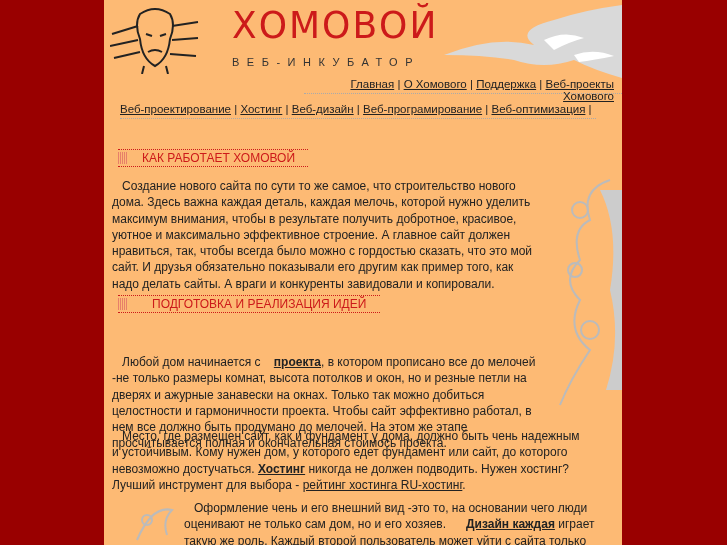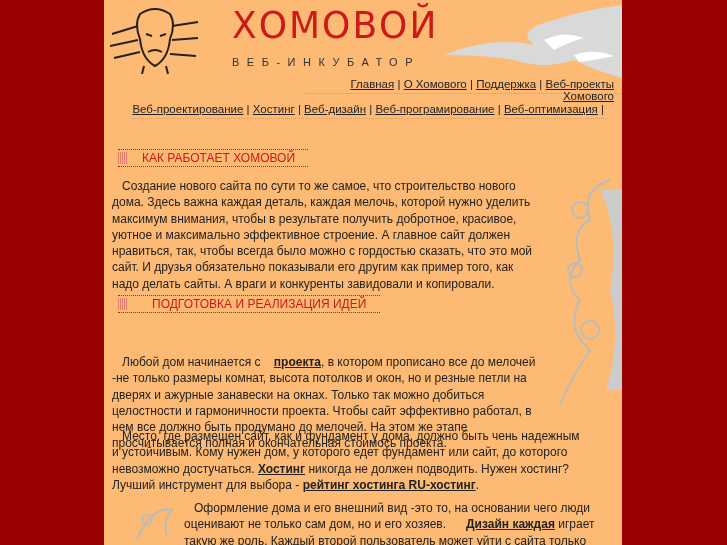--- a/index.html
+++ b/index.html
@@ -6,28 +6,28 @@
   body { width:727px; height:545px; overflow:hidden; background:#990000; font-family:"Liberation Sans", sans-serif; }
   #page { position:absolute; left:104px; top:0; width:518px; height:545px; background:#fdba74; overflow:hidden; }
   #header { position:relative; height:78px; }
   .logo-face { position:absolute; left:6px; top:4px; width:90px; height:70px; }
   .logo-title { position:absolute; left:128px; top:4px; color:#cc1a1a; font-size:36px; letter-spacing:2px; font-family:"DejaVu Sans", sans-serif; font-weight:normal; transform:scaleY(1.05); }
   .logo-sub { position:absolute; left:128px; top:56px; color:#333; font-size:11px; letter-spacing:7.5px; }
   .flame { position:absolute; left:320px; top:0; width:198px; height:78px; }
   .topnav { position:absolute; left:200px; top:78px; width:318px; height:16px; font-size:11.5px; border-bottom:1px dotted #aaa; text-align:right; padding-right:8px; box-sizing:border-box; }
   .topnav a, .subnav a { color:#222; text-decoration:underline; }
   .sep { color:#222; }
-  .subnav { position:absolute; left:4px; top:100px; width:500px; font-size:11.5px; line-height:18px;text-align:right; }
+  .subnav { position:absolute; left:16px; top:100px; width:500px; font-size:11.5px; line-height:18px; }
   .subnav .row { border-bottom:1px dotted #aaa; display:inline-block; padding-right:4px; }
   .heading { position:absolute; left:14px; font-size:12px; font-weight:normal; color:#cc1a1a; border-top:1px dotted #cc1a1a; border-bottom:1px dotted #cc1a1a; height:16px; line-height:16px; box-sizing:content-box; }
   .heading .grad { position:absolute; left:0; top:2px; width:10px; height:12px; background:repeating-linear-gradient(90deg,#d66 0 1px,transparent 1px 2px); opacity:.7; }
   .heading span.t { padding-left:24px; }
   .para { position:absolute; left:8px; font-size:12px; line-height:16.3px; color:#222; text-indent:10px; }
   .para a { color:#222; font-weight:bold; text-decoration:underline; }
-  .para a.plain { font-weight:bold;margin-top:32px; }
+  .para a.plain { font-weight:normal;margin-top:32px; }
   .orn-right { position:absolute; left:446px; top:170px; width:72px; height:240px; }
   .orn-left { position:absolute; left:28px; top:500px; width:48px; height:45px; }
 </style>
 </head>
 <body>
 
 <div id="page">
   <div id="header">
     <svg class="logo-face" viewBox="0 0 90 70">
       <g stroke="#222" stroke-width="2" fill="none">
@@ -90,21 +90,21 @@
 
   <div class="para" style="top:324px;width:432px;margin-top:30px;">
     <span>Любой дом начинается с </span>&nbsp;&nbsp;&nbsp;<a href="#">проекта</a><span>, в котором прописано все до мелочей -не только размеры комнат, высота потолков и окон, но и резные петли на дверях и ажурные занавески на окнах. Только так можно добиться целостности и гармоничности проекта. Чтобы сайт эффективно работал, в нем все должно быть продумано до мелочей. На этом же этапе просчитывается полная и окончательная стоимось проекта.</span>
   </div>
 
   <div class="para" style="top:428px;width:470px;">
     <span>Место, где размещен сайт, как и фундамент у дома, должно быть чень надежным и устойчивым. Кому нужен дом, у которого едет фундамент или сайт, до которого невозможно достучаться. </span><a href="#">Хостинг</a><span> никогда не должен подводить. Нужен хостинг? Лучший инструмент для выбора - </span><a href="#" class="plain">рейтинг хостинга RU-хостинг</a><span>.</span>
   </div>
 
   <div class="para" style="top:500px;left:80px;width:430px;">
-    <span>Оформление дома и его внешний вид -это то, на основании чего люди оценивают не только сам дом, но и его хозяев. </span>&nbsp;&nbsp;&nbsp;&nbsp;&nbsp;<a href="#">Дизайн каждая</a><span> играет такую же роль. Каждый второй пользователь может уйти с сайта только потому, что ему не</span>
+    <span>Оформление чень и его внешний вид -это то, на основании чего люди оценивают не только сам дом, но и его хозяев. </span>&nbsp;&nbsp;&nbsp;&nbsp;&nbsp;<a href="#">Дизайн каждая</a><span> играет такую же роль. Каждый второй пользователь может уйти с сайта только потому, что ему не</span>
   </div>
 
   <svg class="orn-right" viewBox="0 0 72 240">
     <g fill="none" stroke="#bbb" stroke-width="2">
       <path d="M60 10 Q30 20 40 50 Q20 60 30 90 Q10 110 30 130 Q15 160 40 180 Q20 210 10 235"></path>
       <circle cx="30" cy="40" r="8"></circle>
         <circle cx="25" cy="100" r="7"></circle>
         <circle cx="40" cy="160" r="9"></circle>
     </g>
     <g fill="#ccc">

